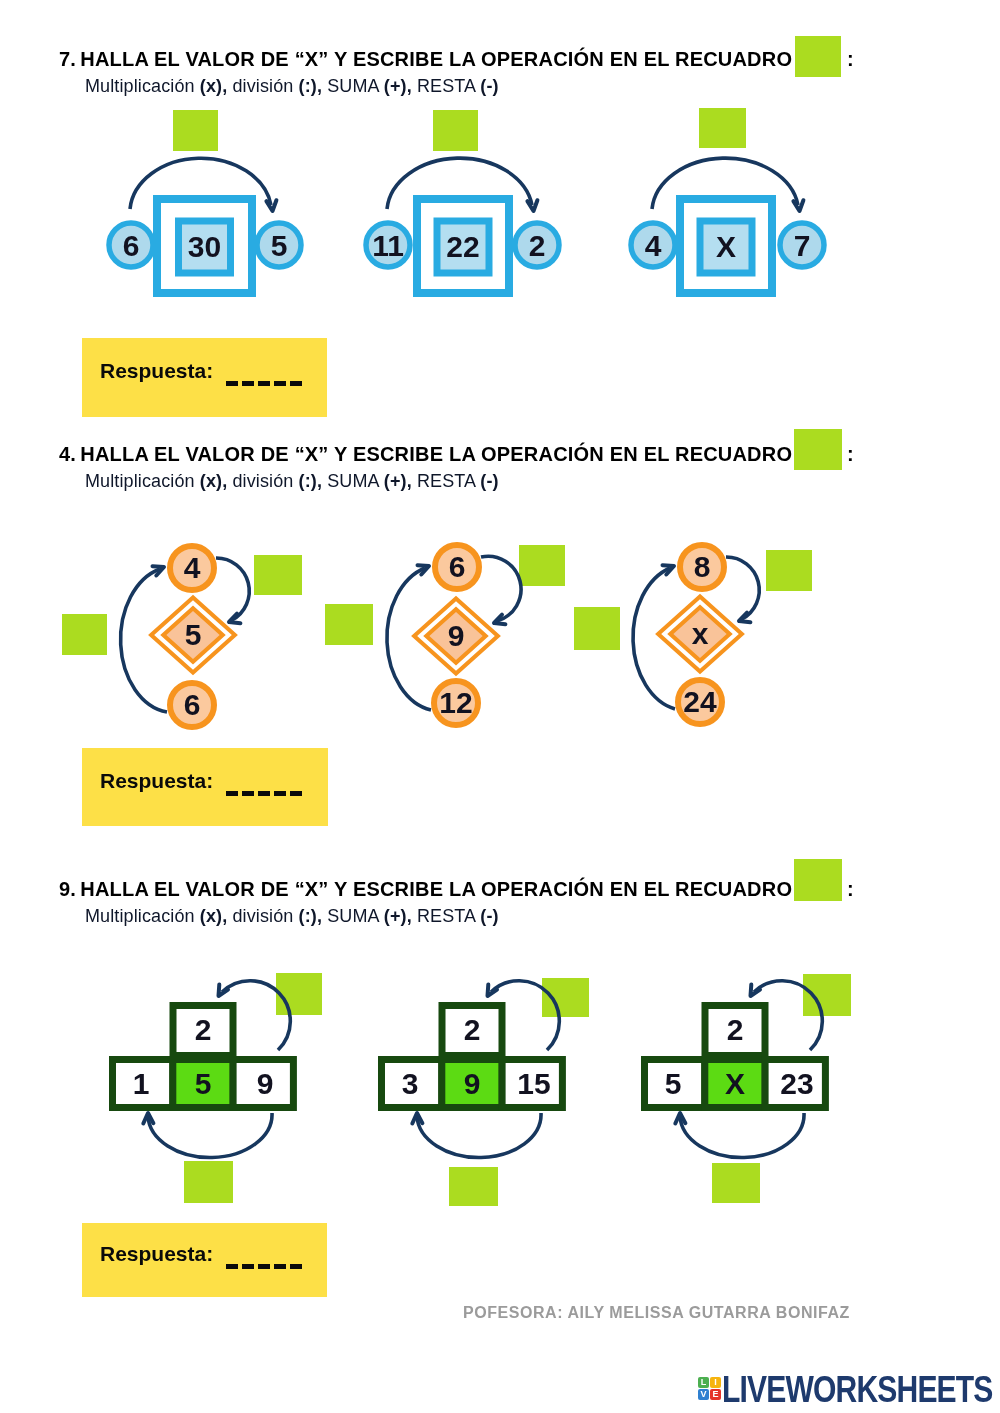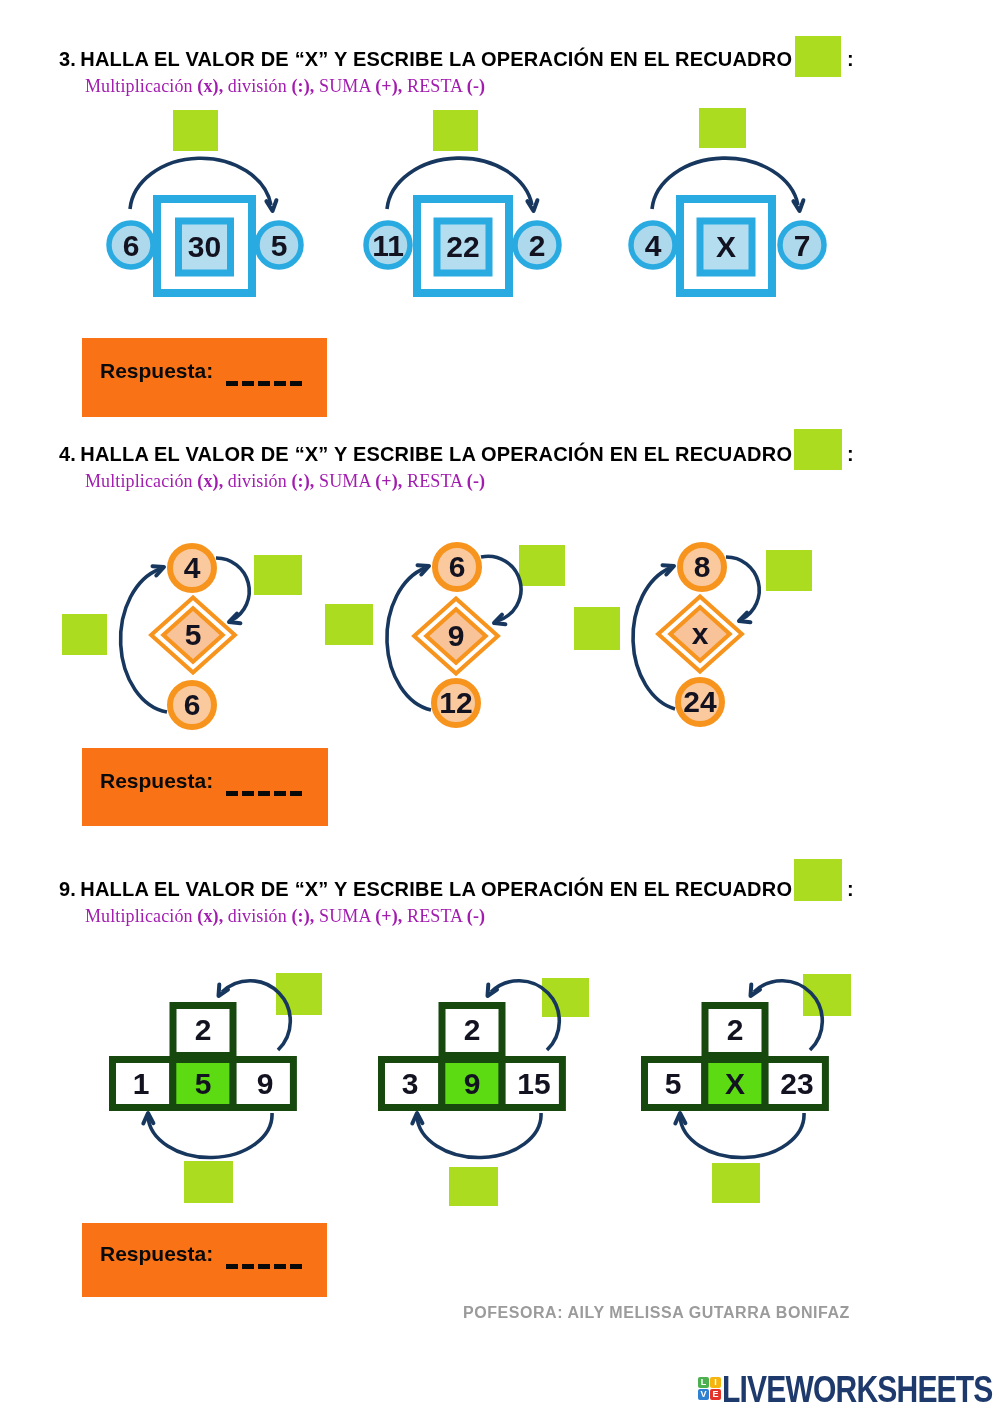--- a/index.html
+++ b/index.html
@@ -1,33 +1,33 @@
 <!DOCTYPE html>
 <html><head>
 <meta charset="utf-8">
 <style>
   html,body{margin:0;padding:0;}
   body{width:1000px;height:1413px;position:relative;background:#fff;
        font-family:"Liberation Sans", sans-serif;overflow:hidden;}
   .abs{position:absolute;}
   .t1{font-weight:bold;font-size:20px;color:#000;white-space:nowrap;letter-spacing:0.2px;}
-  .t2{font-size:18px;color:#a21caf;white-space:nowrap;letter-spacing:0.12px;font-family:Liberation Serif, serif;}
+  .t2{font-size:18px;color:#0f172a;white-space:nowrap;letter-spacing:0.12px;}
   .gsq{position:absolute;background:#abdc20;}
-  .resp{position:absolute;background:#f97316;}
+  .resp{position:absolute;background:#fde047;}
   .resp .rt{position:absolute;font-weight:bold;font-size:21px;color:#0a0a0a;}
   .dash{position:absolute;display:flex;gap:4px;}
   .dash i{display:block;width:12px;height:5px;background:#0a0a0a;}
   .foot{position:absolute;font-weight:bold;font-size:16px;letter-spacing:0.55px;color:#9b9b9b;white-space:nowrap;}
   .lwtxt{position:absolute;font-weight:bold;font-size:36px;color:#1e3a6d;white-space:nowrap;letter-spacing:-1px;transform:scaleX(0.835);transform-origin:left center;}
   .lwi{position:absolute;width:11px;height:11px;border-radius:2px;color:#fff;font-size:9px;font-weight:bold;text-align:center;line-height:11px;}
 </style>
 </head>
 <body>
 
-<div class="abs t1" style="left:59px;top:48px;">3. HALLA EL VALOR DE “X” Y ESCRIBE LA OPERACIÓN EN EL RECUADRO</div>
+<div class="abs t1" style="left:59px;top:48px;">7. HALLA EL VALOR DE “X” Y ESCRIBE LA OPERACIÓN EN EL RECUADRO</div>
 <div class="gsq" style="left:795px;top:36px;width:46px;height:41px;"></div>
 <div class="abs t1" style="left:847px;top:48px;">:</div>
 <div class="abs t2" style="left:85px;top:76px;">Multiplicación <b>(x),</b> división <b>(:),</b> SUMA <b>(+),</b> RESTA <b>(-)</b></div>
 <div class="gsq" style="left:173px;top:110px;width:45px;height:41px;"></div>
 <div class="gsq" style="left:433px;top:110px;width:45px;height:41px;"></div>
 <div class="gsq" style="left:699px;top:108px;width:47px;height:40px;"></div>
 
 <div class="abs t1" style="left:59px;top:443px;">4. HALLA EL VALOR DE “X” Y ESCRIBE LA OPERACIÓN EN EL RECUADRO</div>
 <div class="gsq" style="left:794px;top:429px;width:48px;height:41px;"></div>
 <div class="abs t1" style="left:847px;top:443px;">:</div>

